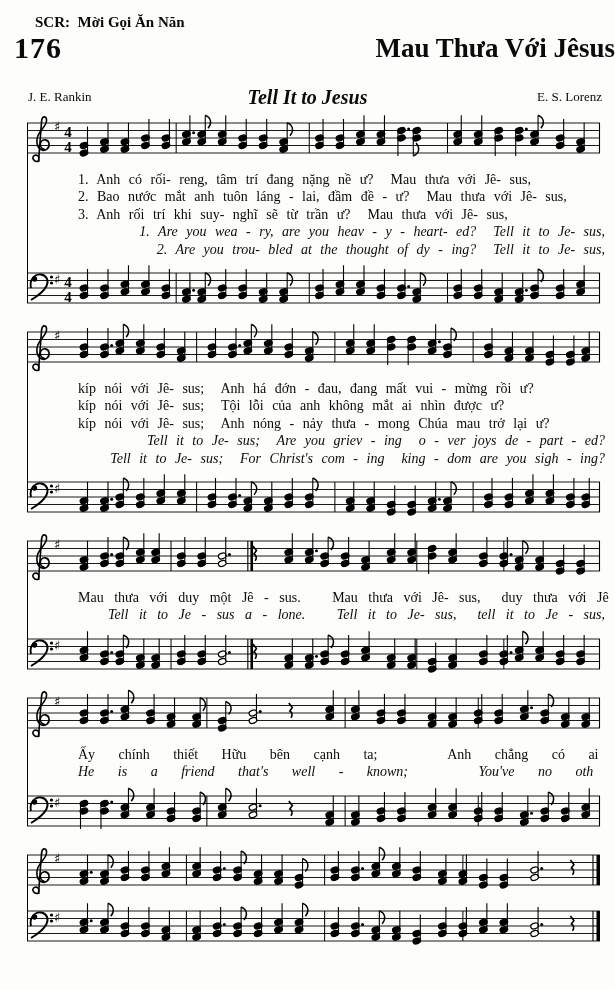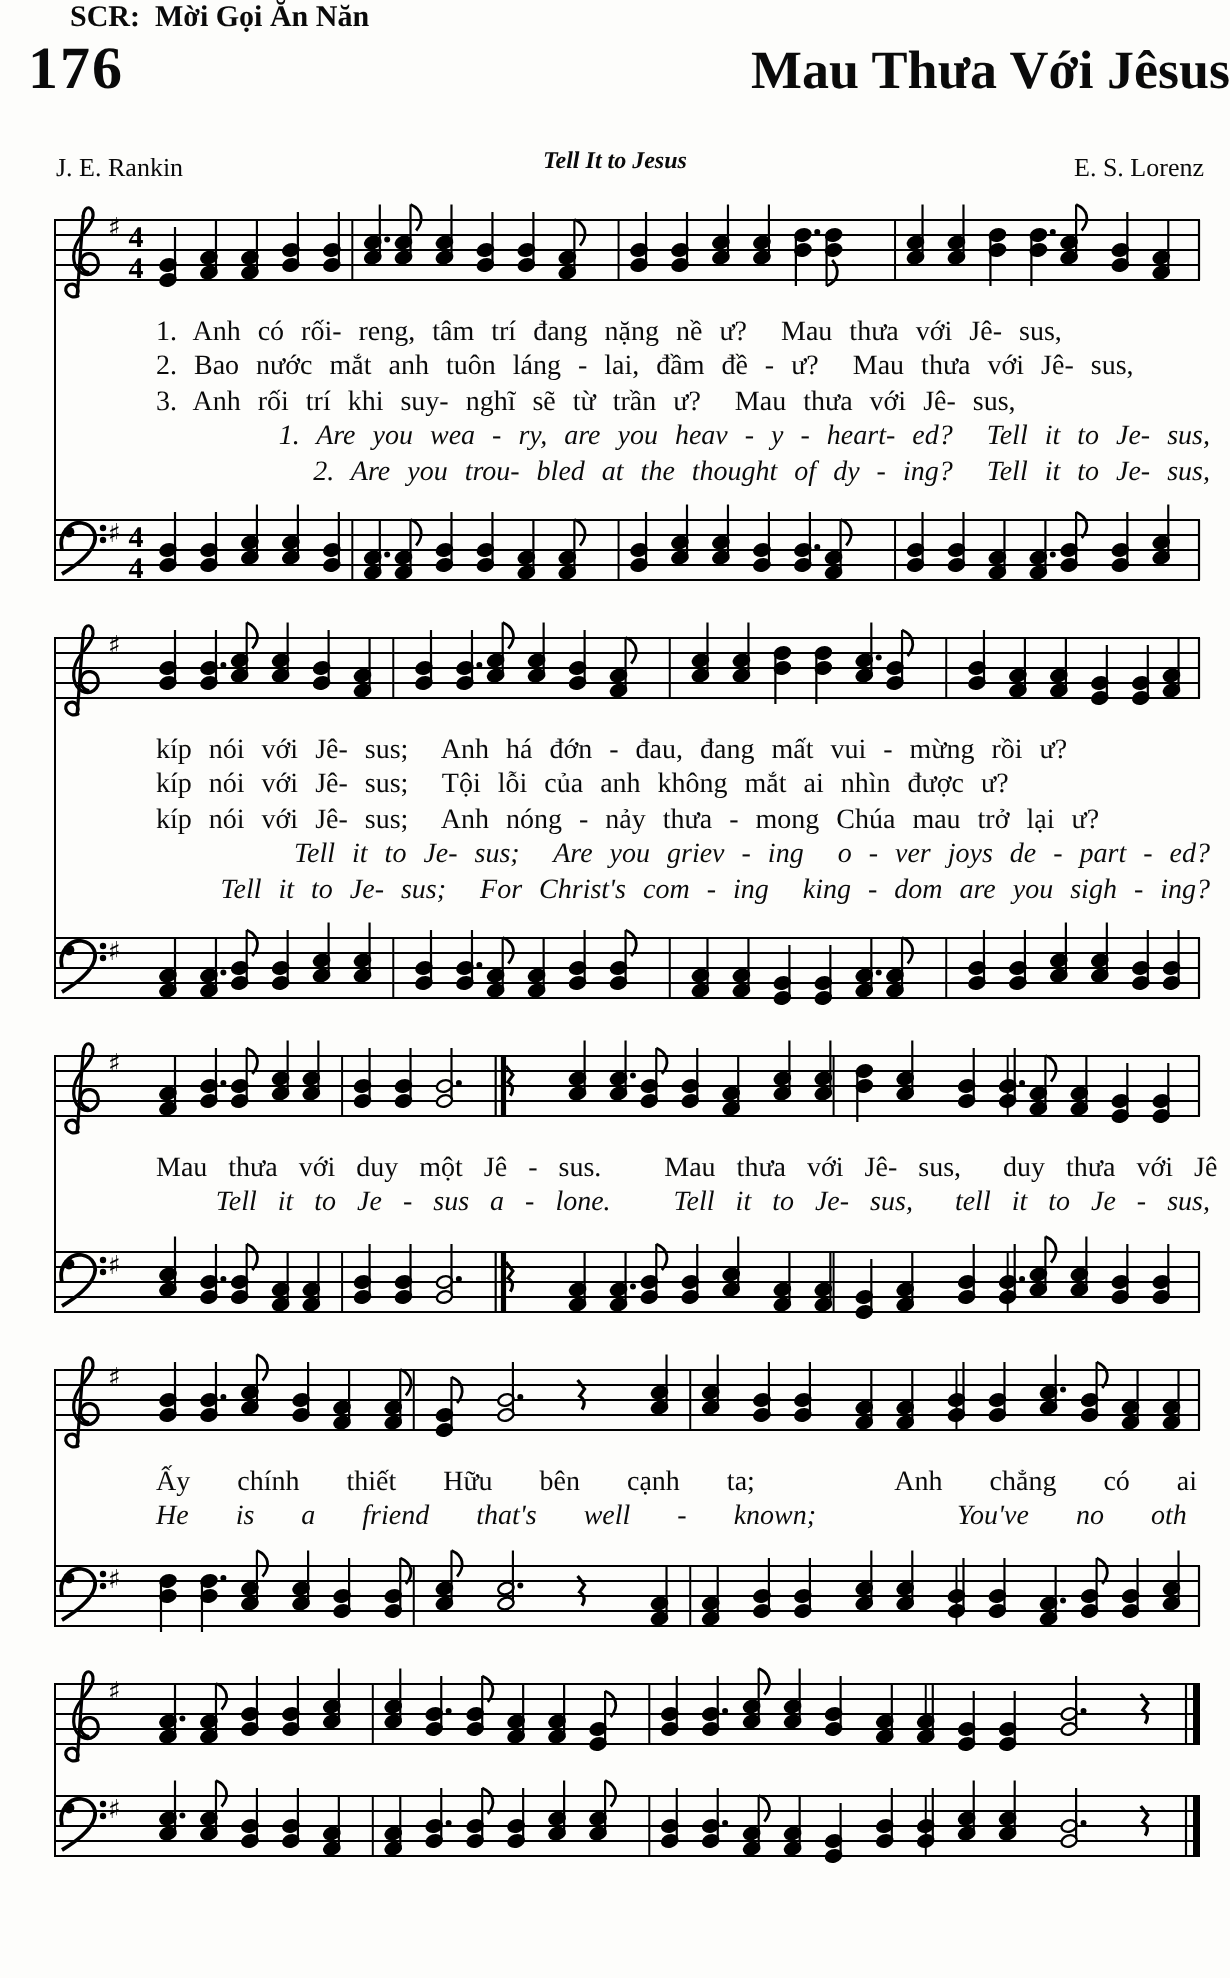--- a/index.html
+++ b/index.html
@@ -1,29 +1,29 @@
 <!DOCTYPE html>
 <html><head>
 <meta charset="utf-8">
 <style>
   html,body{margin:0;padding:0;background:#e8e8e8;}
   .page{
     width:615px;height:989px;margin:0 auto;background:#fdfdfb;color:#0a0a0a;
     font-family:"Liberation Serif","DejaVu Serif",serif;
-    overflow:hidden;position:relative;box-sizing:border-box;padding-top:1px;
+    overflow:hidden;position:relative;box-sizing:border-box;padding-top:14px;
   }
   
   .scr{padding-left:35px;font-weight:bold;font-size:15px;white-space:pre;}
   .title-row{position:relative;height:36px;margin-top:2px;}
   .hymn-num{position:absolute;left:14px;top:-2px;font-size:30px;font-weight:bold;letter-spacing:1px;text-align:center;}
   .hymn-title{position:absolute;left:0;right:0;top:0;margin:0;text-align:right;font-size:27px;font-weight:bold;}
   .byline{position:relative;height:22px;margin-top:17px;}
   .auth-left{position:absolute;left:28px;top:3px;font-size:13px;}
   .auth-right{position:absolute;right:13px;top:3px;font-size:13px;}
-  .subtitle{position:absolute;left:0;right:0;top:0;text-align:center;font-size:12px;font-weight:bold;font-style:italic;}
+  .subtitle{position:absolute;left:0;right:0;top:0;text-align:center;font-size:20px;font-weight:bold;font-style:italic;}
   
   .system{position:relative;margin-top:3px;}
   .connector{position:absolute;left:27px;top:12px;bottom:14px;width:1.3px;background:#000;}
   svg.staff{display:block;margin-left:27px;width:574px;height:56px;overflow:visible;}
   .ts{font-family:"Liberation Serif","DejaVu Serif",serif;font-weight:bold;font-size:15px;text-anchor:middle;}
   
   .lyrics{padding-left:78px;padding-right:10px;margin:4px 0 3px 0;}
   .lyric-line{font-size:14px;line-height:17.4px;white-space:pre;}
   .lyric-line.en{font-style:italic;text-align:right;}
   .ws-a .lyric-line{word-spacing:5px;}

